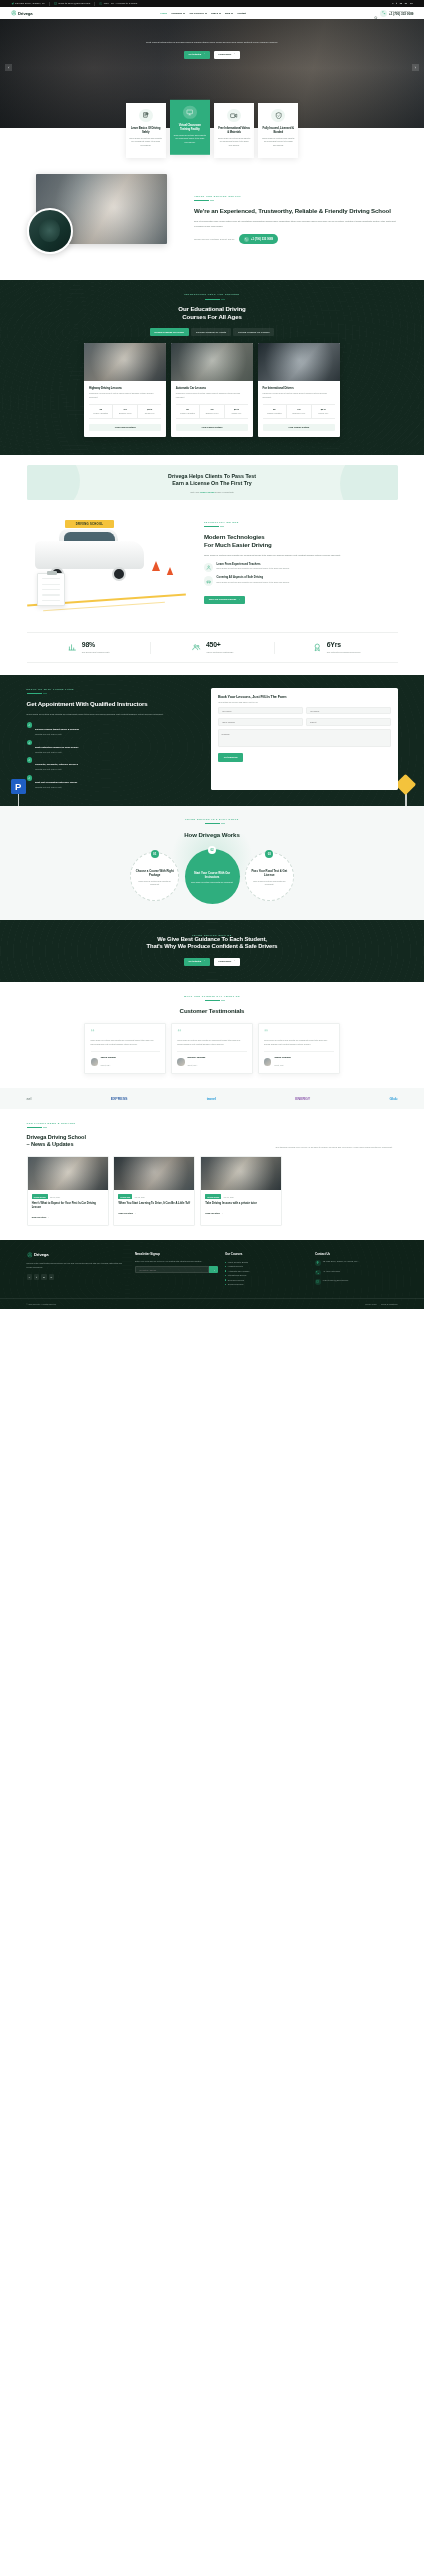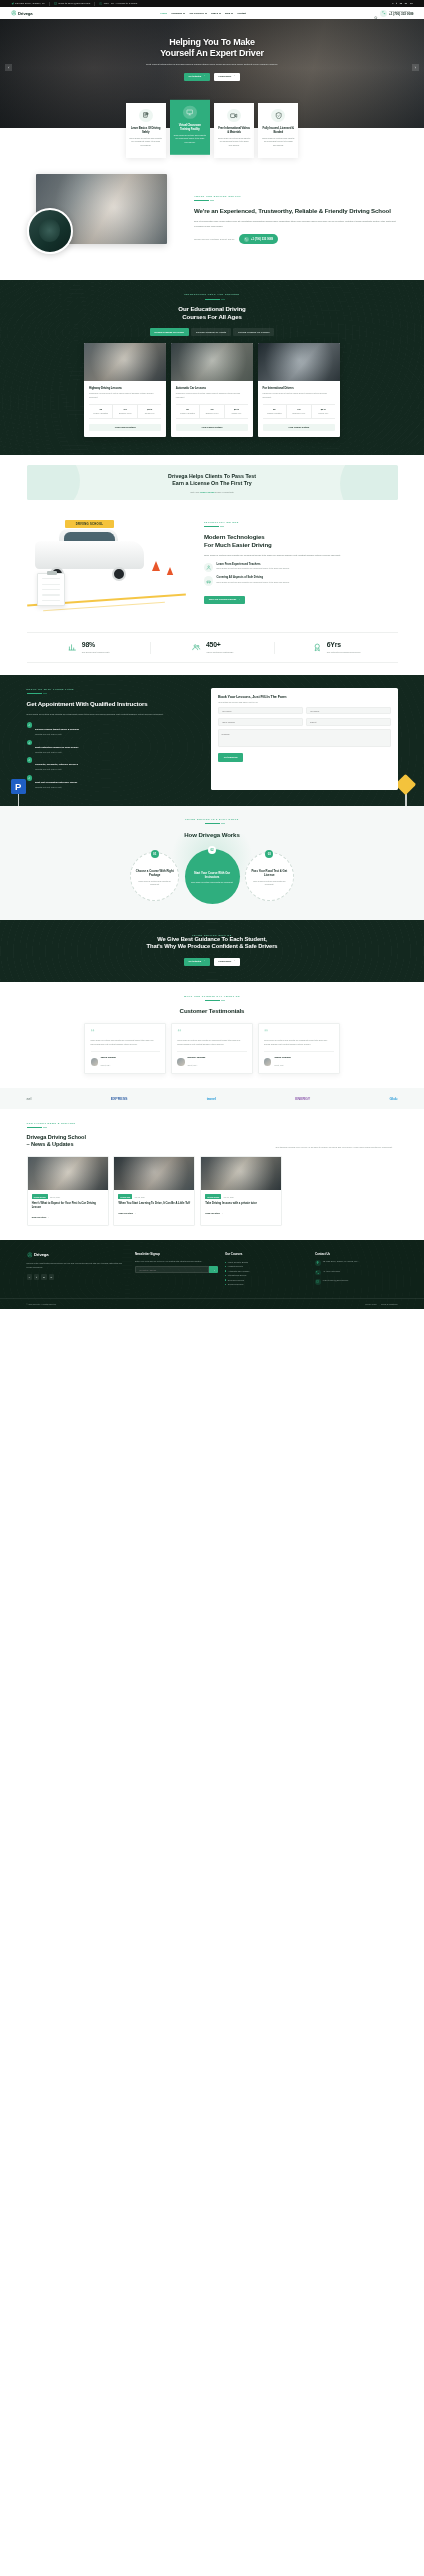--- a/index.html
+++ b/index.html
@@ -388,24 +388,20 @@
       </div>
     </div>
   </div>
 
   <div class="hero">
     <div class="hero-bg"></div>
     <div class="hero-veil"></div>
     <div class="hero-arrow l">‹</div>
     <div class="hero-arrow r">›</div>
     <div class="hero-inner container">
-      <h1>
-        <span>Helping You To Make</span><br>
-        <span>Yourself An Expert Driver</span>
-      </h1>
       <p>Trust easiest introduction of deprada dolores magnis atiqua lorem quisin semper quia ipsum acotiuat lorem ciapdam ullamco.</p>
       <div class="hero-btns">
         <button class="btn btn-green">
             <span>Get Started</span>
             <span class="arw">→</span>
           </button>
         <button class="btn btn-white">
             <span>Learn More</span>
             <span class="arw">→</span>
           </button>

